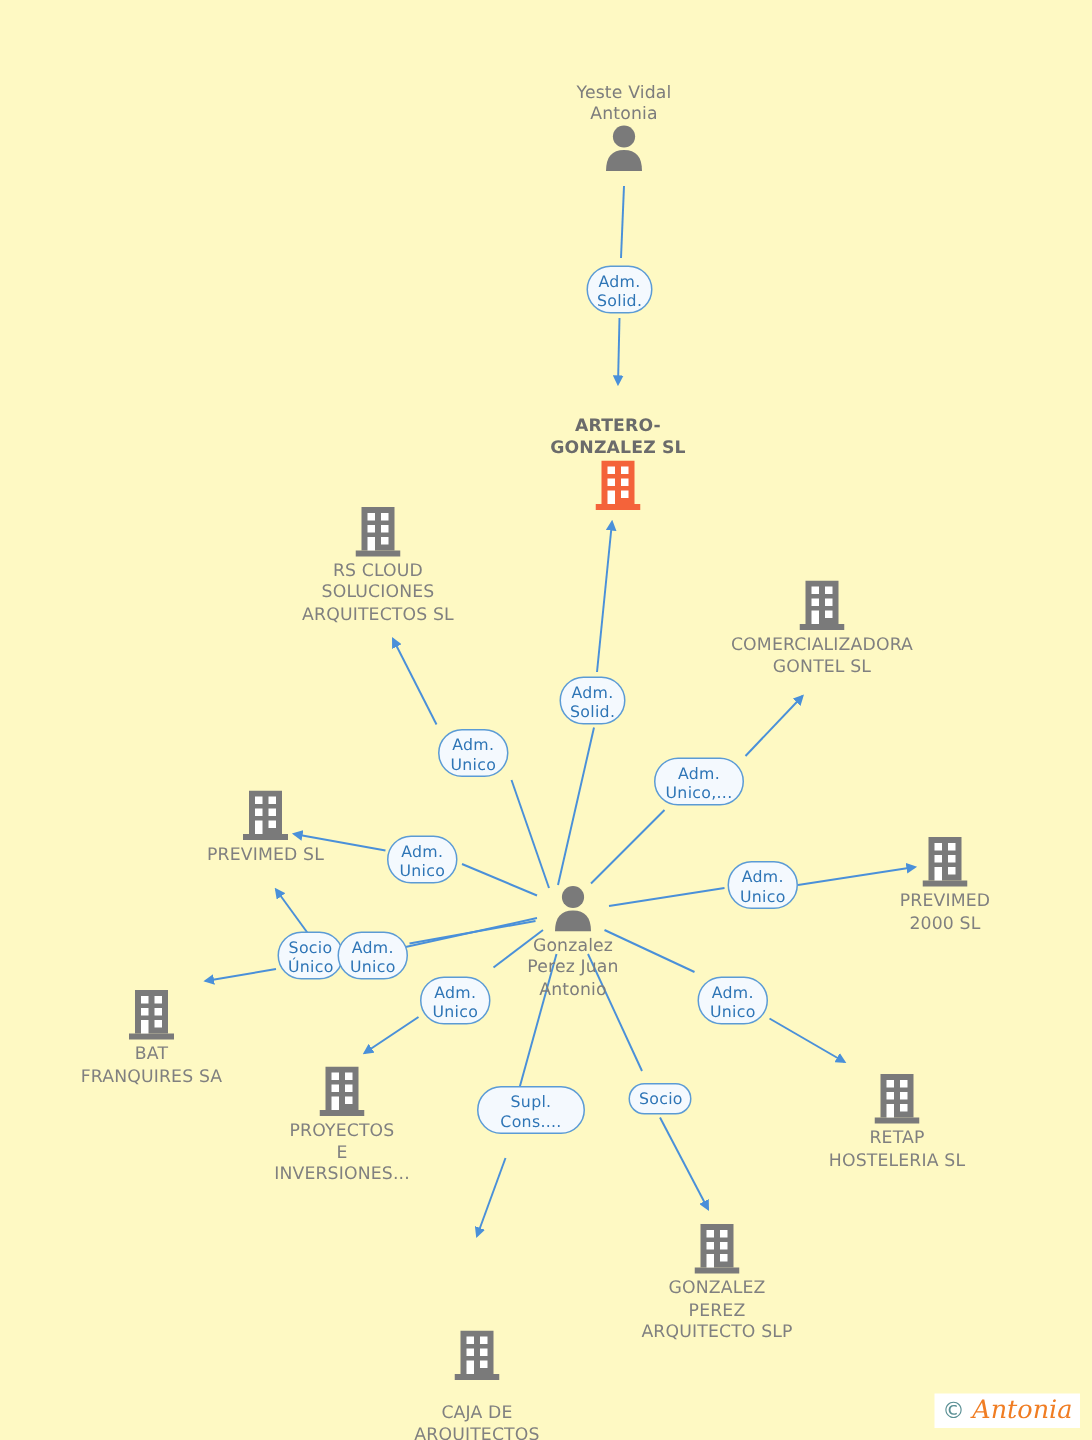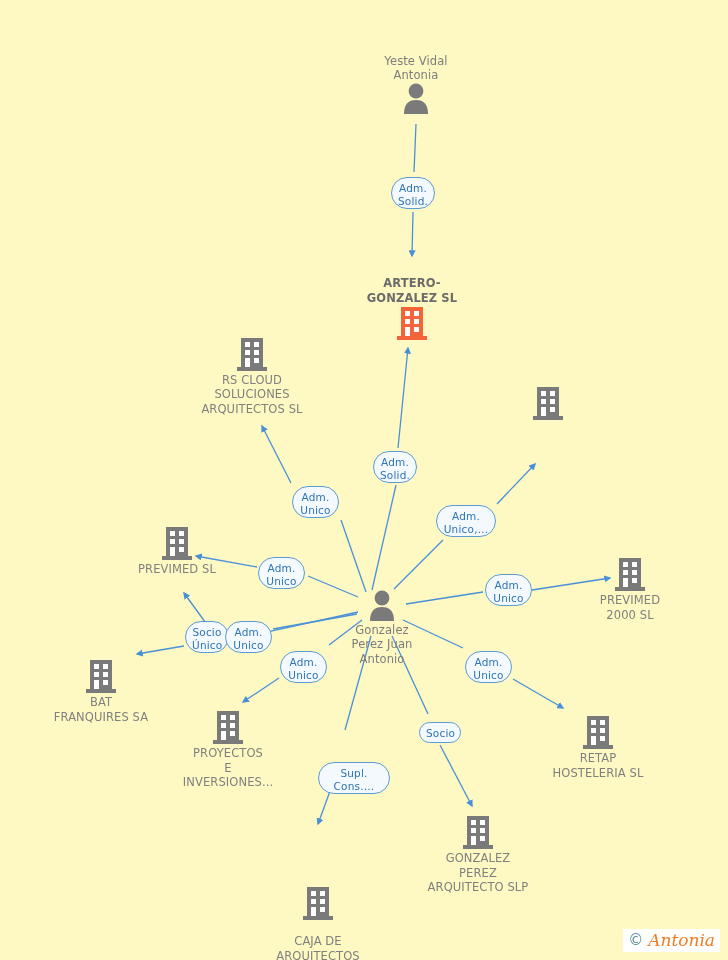--- a/index.html
+++ b/index.html
@@ -183,20 +183,22 @@
         <div class="icon-wrap"><svg width="30" height="34" viewBox="0 0 30 34">
             <rect x="4" y="0" width="22" height="29" fill="#7a7a7a"></rect>
             <rect x="0" y="29" width="30" height="4" fill="#7a7a7a"></rect>
             <rect x="8" y="4" width="5" height="5" fill="#fff"></rect>
             <rect x="17" y="4" width="5" height="5" fill="#fff"></rect>
             <rect x="8" y="12" width="5" height="5" fill="#fff"></rect>
             <rect x="17" y="12" width="5" height="5" fill="#fff"></rect>
             <rect x="8" y="20" width="5" height="9" fill="#fff"></rect>
             <rect x="17" y="20" width="5" height="5" fill="#fff"></rect>
           </svg></div>
+        <div class="label">COMERCIALIZADORA
+GONTEL  SL</div>
       </div>
       <div class="node company" style="left: 177px; top: 527px;">
         <div class="icon-wrap"><svg width="30" height="34" viewBox="0 0 30 34">
             <rect x="4" y="0" width="22" height="29" fill="#7a7a7a"></rect>
             <rect x="0" y="29" width="30" height="4" fill="#7a7a7a"></rect>
             <rect x="8" y="4" width="5" height="5" fill="#fff"></rect>
             <rect x="17" y="4" width="5" height="5" fill="#fff"></rect>
             <rect x="8" y="12" width="5" height="5" fill="#fff"></rect>
             <rect x="17" y="12" width="5" height="5" fill="#fff"></rect>
             <rect x="8" y="20" width="5" height="9" fill="#fff"></rect>
@@ -315,21 +317,21 @@
       <div class="edge-label" style="left: 485px; top: 574px; width: 47px; height: 32px;">Adm.
 Unico</div>
       <div class="edge-label" style="left: 185px; top: 621px; width: 44px; height: 32px;">Socio
 Único</div>
       <div class="edge-label" style="left: 225px; top: 621px; width: 47px; height: 32px;">Adm.
 Unico</div>
       <div class="edge-label" style="left: 280px; top: 651px; width: 47px; height: 32px;">Adm.
 Unico</div>
       <div class="edge-label" style="left: 465px; top: 651px; width: 47px; height: 32px;">Adm.
 Unico</div>
-      <div class="edge-label" style="left: 318px; top: 762px; width: 72px; height: 32px;">Supl.
+      <div class="edge-label" style="left: 318px; top: 724px; width: 72px; height: 32px;">Supl.
 Cons....</div>
       <div class="edge-label" style="left: 419px; top: 722px; width: 42px; height: 21px;">Socio</div>
     </div>
 
   <div class="watermark">
     <span class="copy">©</span>
     <span class="brand">Antonia</span>
   </div>
 
 </div>

